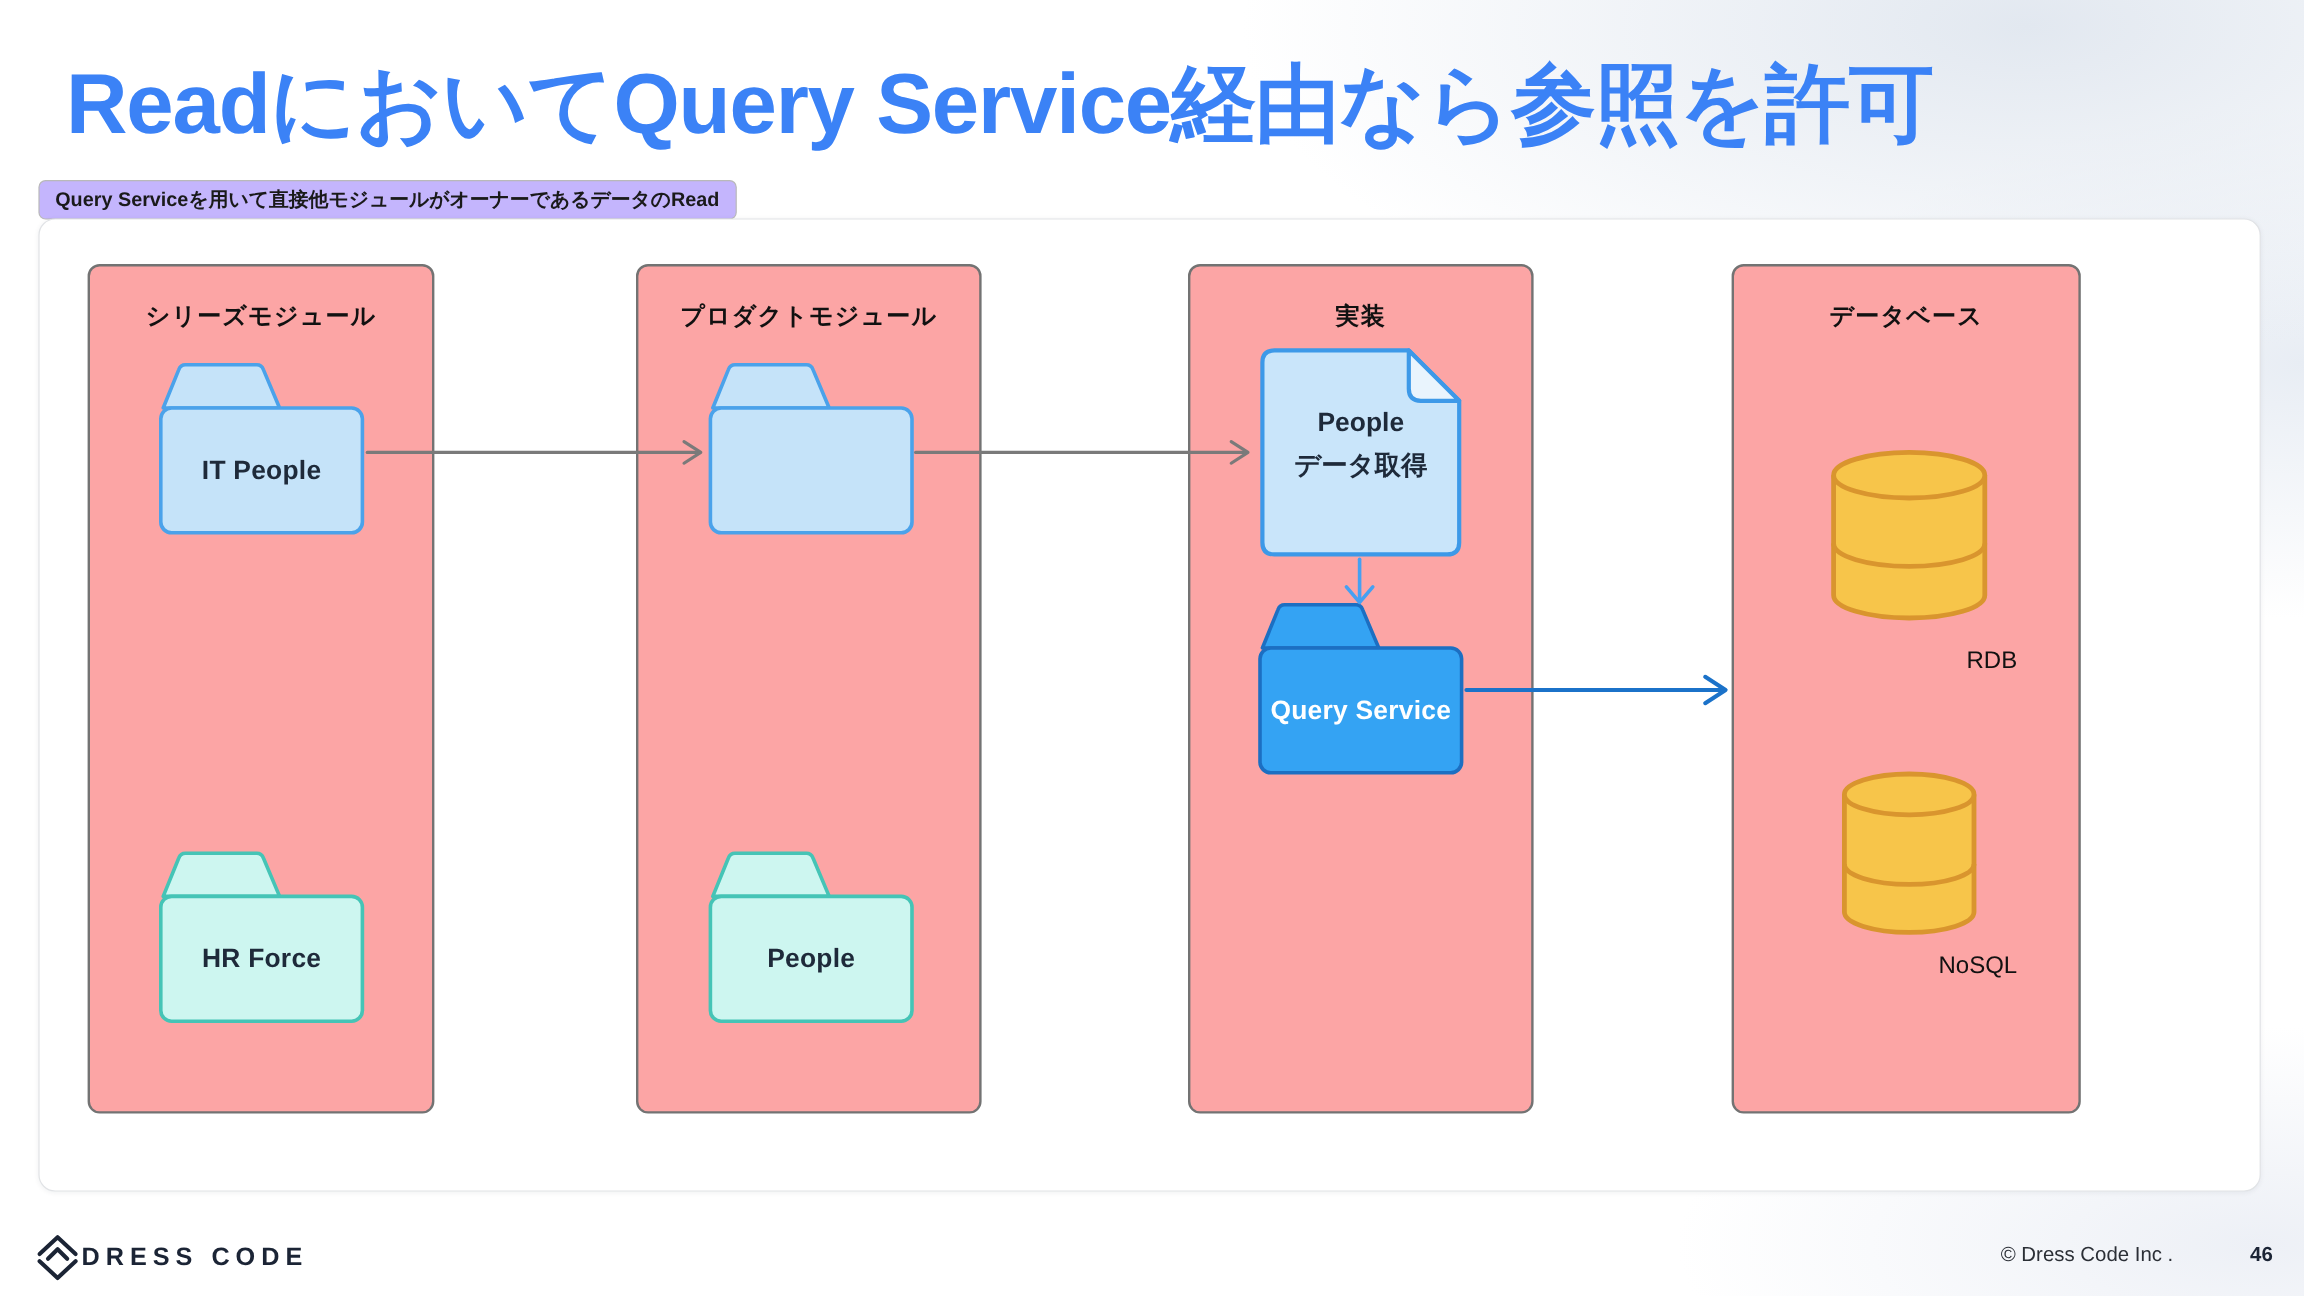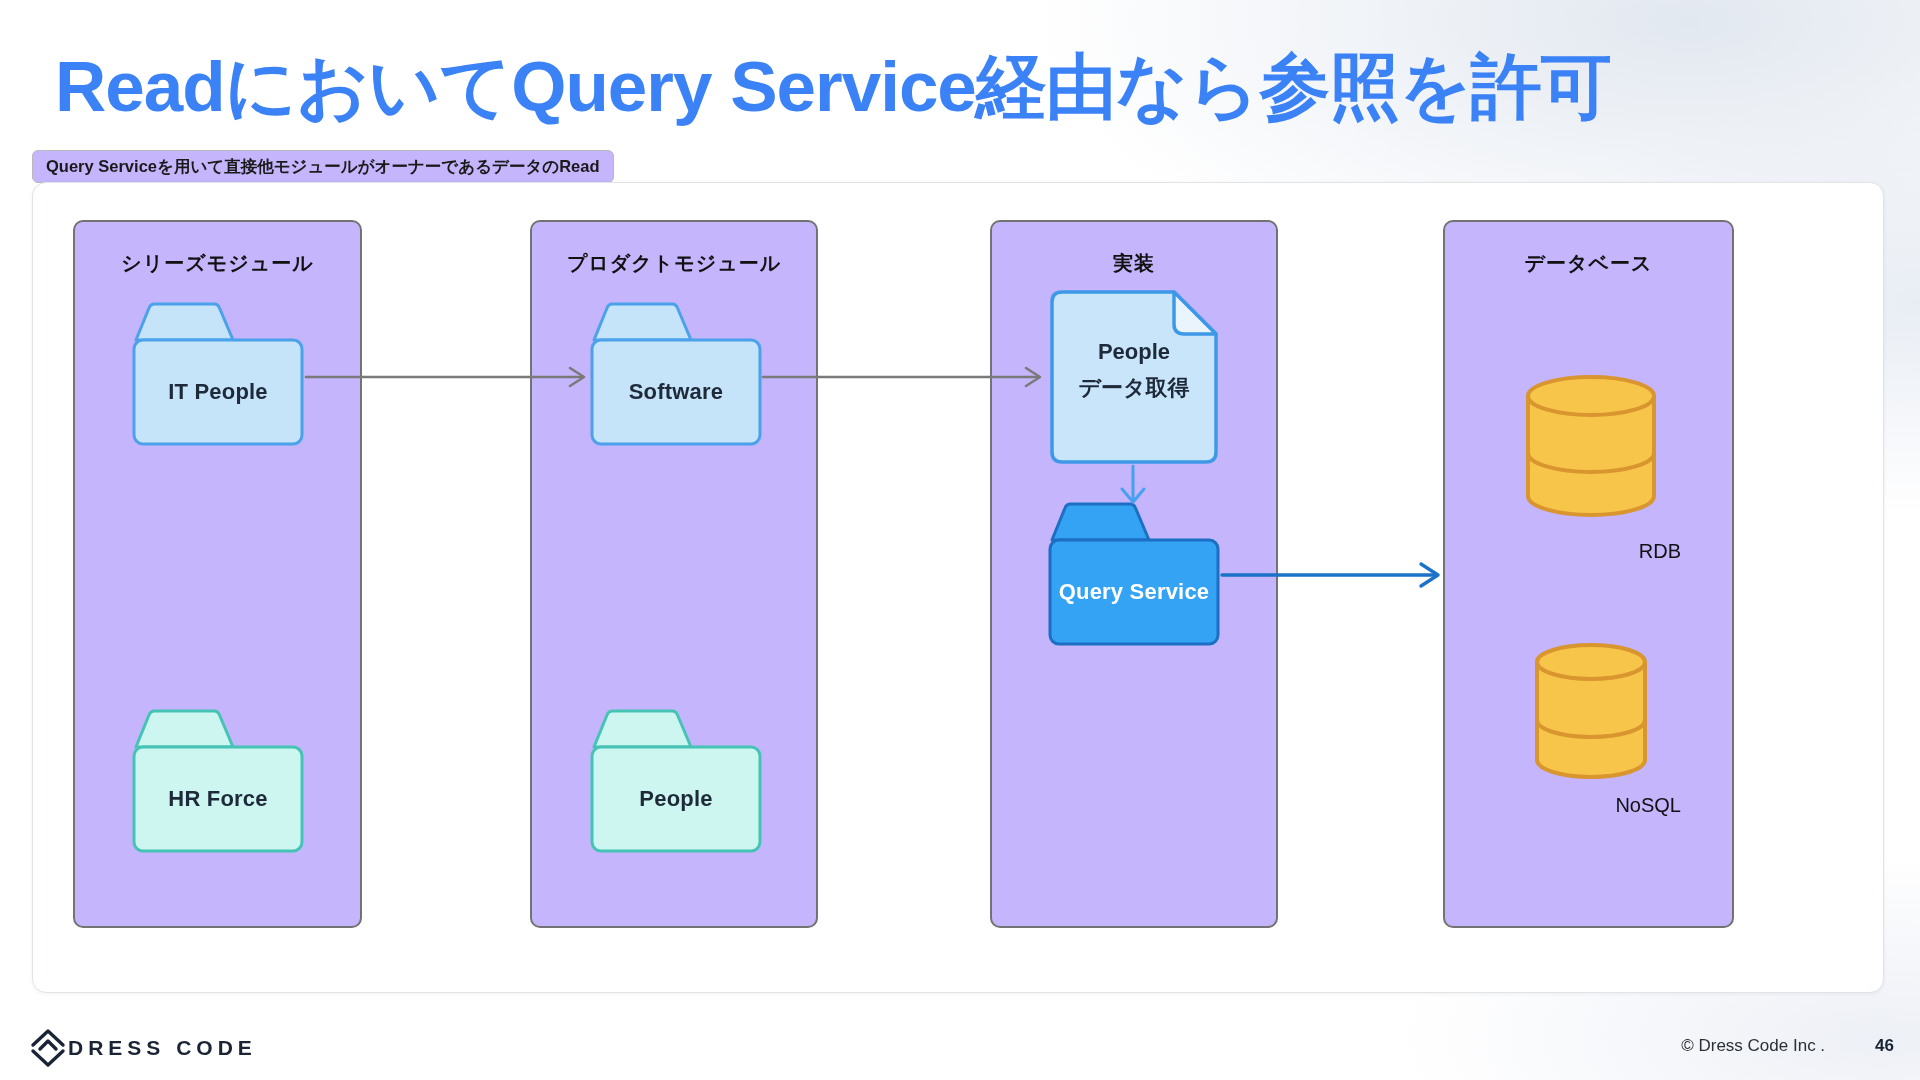--- a/index.html
+++ b/index.html
@@ -39,21 +39,21 @@
     border: 1px solid #e1e3e6;
     border-radius: 14px;
     box-shadow: 0 1px 4px rgba(20,30,50,0.06);
   }
 
   
   .col-box {
     top: 220px; height: 708px;
     border: 2px solid #737373;
     border-radius: 10px;
-    background: #c4b5fd;
+    background: #fca5a5;
   }
   .col-series  { left: 73px;   width: 289px; }
   .col-product { left: 530px;  width: 288px; }
   .col-impl    { left: 990px;  width: 288px; }
   .col-db      { left: 1443px; width: 291px; padding-left: 40px; }
   .col-header {
     position: absolute; top: 28px; left: 0; width: 100%;
     text-align: center;
     font-size: 20px; font-weight: 700; color: #111111;
     letter-spacing: 1px;
@@ -80,21 +80,21 @@
     font-size: 20px; font-weight: 400; color: #111111;
   }
 
   
   .footer-logo { left: 28px; top: 1028px; display: flex; align-items: center; }
   .footer-logo-text {
     font-size: 21px; font-weight: 800; letter-spacing: 5px;
     color: #1b2435; white-space: nowrap;
   }
   .footer-right {
-    right: 26px; top: 1036px; display: flex; align-items: flex-start; gap: 50px;
+    right: 26px; top: 1036px; display: flex; align-items: flex-start; gap: 64px;
     font-size: 17px; color: #2b2f36;
   }
   .footer-page { font-weight: 700; color: #1b2435; }
 </style>
 </head>
 <body>
 
 <div class="abs slide-title">ReadにおいてQuery Service経由なら参照を許可</div>
 <div class="abs slide-badge">Query Serviceを用いて直接他モジュールがオーナーであるデータのRead</div>
 
@@ -130,21 +130,20 @@
     <rect x="4" y="40" width="168" height="104" rx="9" fill="#CDF6F0" stroke="#45C4B6" stroke-width="3"></rect>
   </svg>
   <div class="folder-label">HR Force</div>
 </div>
 
 <div class="shape" style="left:588px; top:300px; width:176px; height:148px;">
   <svg width="176" height="148" viewBox="0 0 176 148">
     <path d="M6 40 L19 8 Q20.5 4 24.5 4 L84 4 Q88 4 89.5 8 L103 40 Z" fill="#C5E3F9" stroke="#4BA2EA" stroke-width="3" stroke-linejoin="round"></path>
     <rect x="4" y="40" width="168" height="104" rx="9" fill="#C5E3F9" stroke="#4BA2EA" stroke-width="3"></rect>
   </svg>
-  <div class="folder-label">Software</div>
 </div>
 
 <div class="shape" style="left:588px; top:707px; width:176px; height:148px;">
   <svg width="176" height="148" viewBox="0 0 176 148">
     <path d="M6 40 L19 8 Q20.5 4 24.5 4 L84 4 Q88 4 89.5 8 L103 40 Z" fill="#CDF6F0" stroke="#45C4B6" stroke-width="3" stroke-linejoin="round"></path>
     <rect x="4" y="40" width="168" height="104" rx="9" fill="#CDF6F0" stroke="#45C4B6" stroke-width="3"></rect>
   </svg>
   <div class="folder-label">People</div>
 </div>
 

